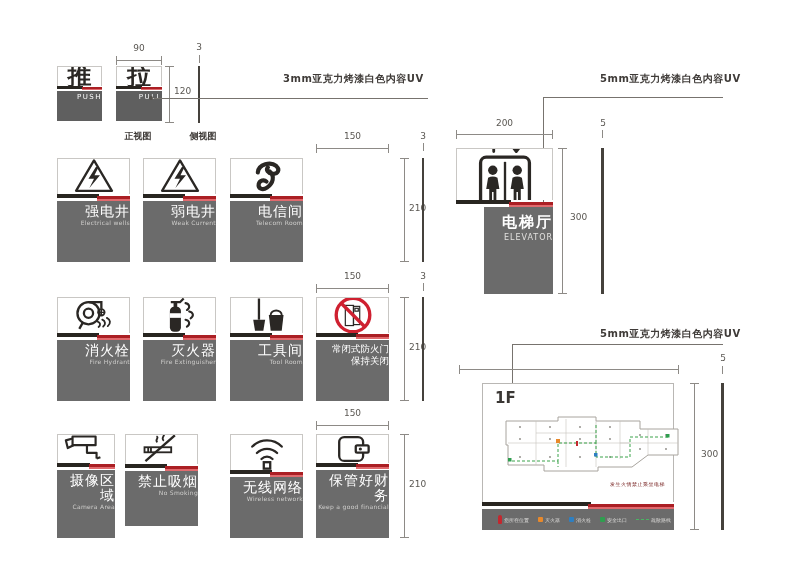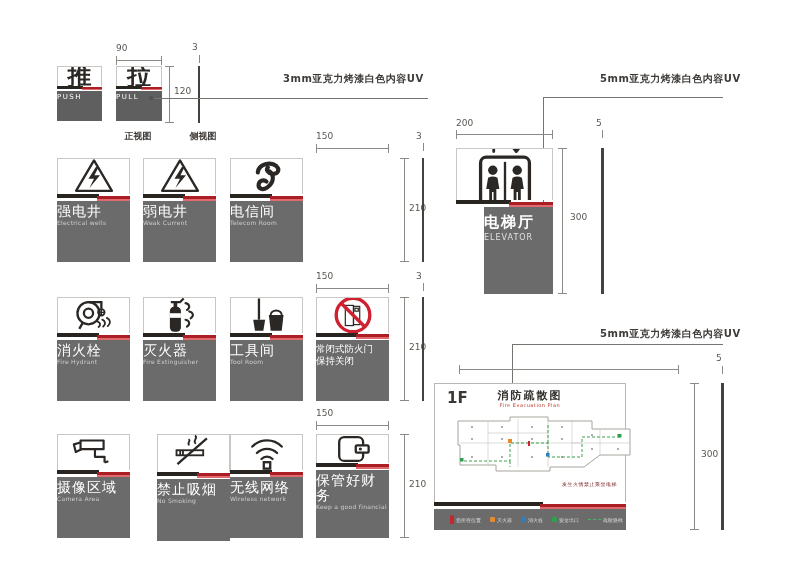--- a/index.html
+++ b/index.html
@@ -6,21 +6,21 @@
   .canvas{position:relative;width:800px;height:588px;background:#ffffff;overflow:hidden;
           font-family:"DejaVu Sans","Liberation Sans",sans-serif;}
   
   .sign{position:absolute;display:flex;flex-direction:column;}
   .plate{flex:1;background:#fff;border:1px solid #c9c7c4;border-bottom:none;
          display:flex;align-items:center;justify-content:center;overflow:hidden;}
   .stripe{position:relative;height:7px;background:transparent;flex:0 0 7px;}
   .stripe .sd{position:absolute;left:0;top:0;width:57%;height:4px;background:#282520;}
   .stripe .sr{position:absolute;right:0;top:1.5px;width:45%;height:5px;
               background:linear-gradient(#ab1f24 0 52%,#e06a6e 52% 100%);}
-  .band{background:#6b6b6b;color:#fff;text-align:left;flex:1 0 auto;padding-top:3px;}
+  .band{background:#6b6b6b;color:#fff;text-align:right;flex:1 0 auto;padding-top:3px;}
   .band .zh{font-size:14px;letter-spacing:1px;line-height:15px;}
   .band .en{font-size:6px;color:#cfcecc;letter-spacing:.3px;line-height:8px;}
   .band.two-line .zh,.band.two-line .zh2{font-size:9.5px;letter-spacing:0;line-height:12px;}
   
   .pp .plate{font-size:24px;font-weight:bold;color:#2a2724;}
   .pp .stripe{height:5px;flex:0 0 5px;}
   .pp .stripe .sd{height:3px;}
   .pp .stripe .sr{top:1px;height:3.5px;}
   .pp .band{background:#5f5f5f;padding-top:1px;}
   .pp .band .zh{font-size:7px;letter-spacing:1.5px;line-height:11px;}
@@ -30,21 +30,21 @@
   .elev .band .en{font-size:8px;color:#e2e1df;letter-spacing:1px;line-height:11px;}
   
   .dimh{position:absolute;height:9px;}
   .dimh i{position:absolute;left:0;right:0;top:4px;height:1px;background:#8d8a86;}
   .dimh::before,.dimh::after{content:"";position:absolute;top:0;bottom:0;width:1px;background:#8d8a86;}
   .dimh::before{left:0}.dimh::after{right:0}
   .dimv{position:absolute;width:9px;}
   .dimv i{position:absolute;top:0;bottom:0;left:4px;width:1px;background:#8d8a86;}
   .dimv::before,.dimv::after{content:"";position:absolute;left:0;right:0;height:1px;background:#8d8a86;}
   .dimv::before{top:0}.dimv::after{bottom:0}
-  .dimlabel{position:absolute;font-size:9px;color:#5a5752;}
+  .dimlabel{position:absolute;font-size:9px;color:#5a5752;text-align:center;}
   .ibar{position:absolute;width:1px;height:8px;background:#8d8a86;}
   .panel{position:absolute;width:2px;background:#45413c;}
   .viewlabel{position:absolute;font-size:9px;font-weight:bold;color:#3f3b38;text-align:center;}
   .anno{position:absolute;font-size:10px;font-weight:600;color:#3f3b38;letter-spacing:.5px;}
   .leadh{position:absolute;height:1px;background:#77736e;}
   .leadv{position:absolute;width:1px;background:#77736e;}
   .dot{position:absolute;width:4px;height:4px;border-radius:50%;background:#55514c;}
   
   .evac{position:absolute;display:flex;flex-direction:column;}
   .evac .content{position:relative;flex:1;background:#fff;border:1px solid #b9b7b4;border-bottom:none;}
@@ -252,42 +252,42 @@
     <div class="stripe">
         <i class="sd"></i>
         <i class="sr"></i>
       </div>
     <div class="band">
       <div class="zh">工具间</div>
       <div class="en">Tool Room</div>
     </div>
   </div>
 
-  <div class="sign" style="left:57px;top:434px;width:73px;height:104px">
+  <div class="sign" style="left:57px;top:434px;width:58px;height:104px">
     <div class="plate">
       <svg width="48" height="50" viewBox="0 0 100 100">
         <g fill="none" stroke="#2a2724" stroke-width="4.5" stroke-linejoin="round">
           <rect x="22" y="24" width="48" height="18"></rect>
           <path d="M22 28 L8 32 L12 48 L24 42"></path>
           <path d="M52 42 V58 H72 V70"></path>
           <path d="M72 70 l8 -3"></path>
         </g>
       </svg>
     </div>
     <div class="stripe">
         <i class="sd"></i>
         <i class="sr"></i>
       </div>
     <div class="band">
       <div class="zh">摄像区域</div>
       <div class="en">Camera Area</div>
     </div>
   </div>
 
-  <div class="sign" style="left:157px;top:434px;width:73px;height:107px">
+  <div class="sign" style="left:125px;top:434px;width:73px;height:92px">
     <div class="plate">
       <svg width="46" height="50" viewBox="0 0 100 100">
         <g fill="none" stroke="#2a2724" stroke-width="4">
           <path d="M52 12 c9 6 -7 10 2 18"></path>
           <path d="M38 20 c7 4 -5 8 2 13"></path>
           <rect x="12" y="44" width="58" height="11"></rect>
           <path d="M20 44 v11 M26 44 v11"></path>
         </g>
         <line x1="14" y1="74" x2="78" y2="18" stroke="#2a2724" stroke-width="5"></line>
       </svg>
@@ -410,27 +410,23 @@
   <span class="dimlabel" style="left:570px;top:212px">300</span>
   <span class="dimlabel" style="left:596px;top:118px;width:14px">5</span>
   <div class="ibar" style="left:602px;top:130px"></div>
   <div class="panel" style="left:601px;top:148px;height:146px;width:3px"></div>
 
   <span class="anno" style="left:600px;top:327px">5mm亚克力烤漆白色内容UV</span>
   <div class="leadh" style="left:512px;top:344px;width:211px"></div>
   <div class="leadv" style="left:512px;top:344px;height:52px"></div>
   <div class="dot" style="left:509px;top:393px"></div>
 
-  <div class="evac" style="left:434px;top:383px;width:192px;height:147px">
+  <div class="evac" style="left:482px;top:383px;width:192px;height:147px">
     <div class="content">
       <div class="floor">1F</div>
-      <div class="titleblock">
-        <div class="title">消防疏散图</div>
-        <div class="subtitle">Fire Evacuation Plan</div>
-      </div>
       <svg class="plan" width="184" height="62" viewBox="0 0 184 62">
         <path d="M6 8 H58 V4 H96 V8 H140 V16 H178 V42 H148 L132 54 H98 V58 H44 V52 H8 V32 H6 Z" fill="#ffffff" stroke="#a8a49e" stroke-width="1"></path>
         <g stroke="#c6c2bc" stroke-width="0.6" fill="none">
           <path d="M36 8 V52 M66 6 V54 M96 8 V54 M120 8 V46 M148 16 V42 M8 30 H130 M36 20 H96 M120 30 H178"></path>
         </g>
         <g fill="#8a8680">
           <circle cx="20" cy="14" r="0.9"></circle>
             <circle cx="50" cy="14" r="0.9"></circle>
             <circle cx="80" cy="14" r="0.9"></circle>
             <circle cx="110" cy="14" r="0.9"></circle>

